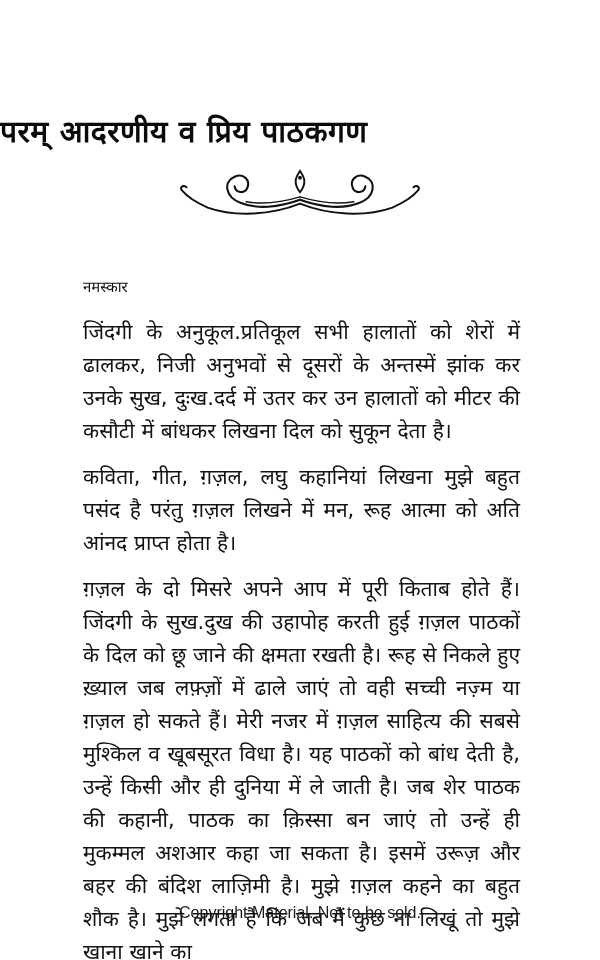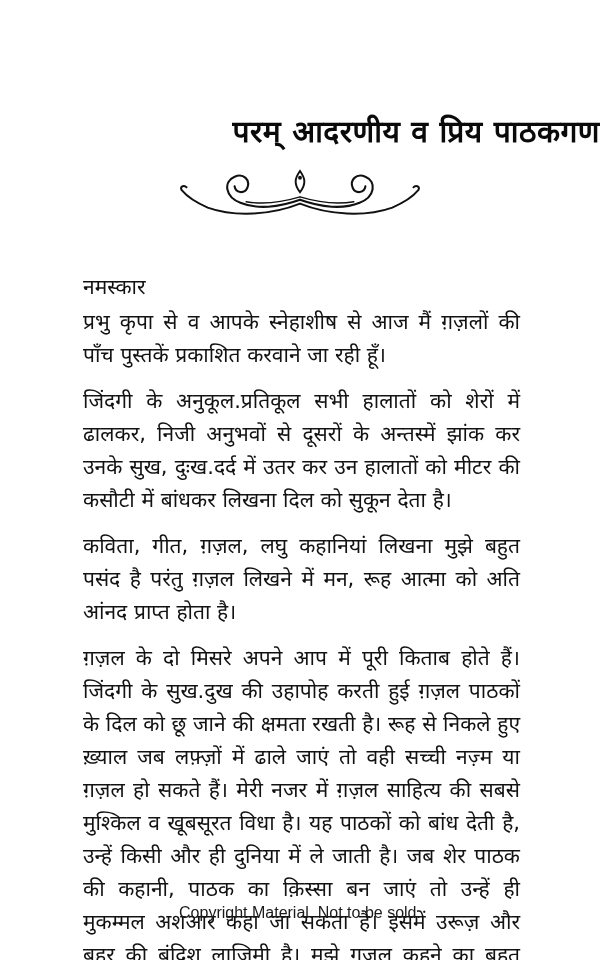--- a/index.html
+++ b/index.html
@@ -13,38 +13,38 @@
     height: 960px;
     margin: 0 auto;
     background: #ffffff;
     color: #111111;
     font-family: "DejaVu Sans", sans-serif;
     overflow: hidden;
   }
   .title {
     margin: 0;
     padding-top: 110px;
-    text-align: right;
+    text-align: left;
     font-size: 30px;
     font-weight: 700;
     letter-spacing: 0.5px;
     color: #0a0a0a;
   }
   .flourish-wrap {
     display: flex;
     justify-content: center;
     margin-top: 14px;
   }
   .content {
     margin: 44px 80px 0 83px;
   }
   .salutation {
-    font-size: 21px;
+    font-size: 15px;
     line-height: 33px;
-    margin: 0 0 2px 0;
+    margin: 0 0 12px 0;
   }
   .content p.body-par {
     margin: 0 0 13px 0;
     font-size: 21px;
     line-height: 33px;
     text-align: justify;
     color: #121212;
   }
   .footer-notice {
     position: absolute;
@@ -80,21 +80,20 @@
         <path d="M130,36 C108,44 85,46 68,39 C52,33 50,17 62,12 C71,8 79,15 75,24 C72,30 63,29 62,22" stroke-width="2.2"></path>
         <path d="M130,40 C100,52 62,54 34,44 C22,39 12,32 7,26 C5,23 8,20 12,23" stroke-width="2"></path>
         <path d="M130,33 C110,39 92,41 74,38" stroke-width="1.4"></path>
       </g>
     </svg>
   </div>
 
   <div class="content">
     <p class="salutation">नमस्कार</p>
 
-    <p class="body-par">प्रभु कृपा से व आपके स्नेहाशीष से आज मैं ग़ज़लों की पाँच पुस्तकें प्रकाशित करवाने जा रही हूँ।</p>
 
     <p class="body-par">जिंदगी के अनुकूल.प्रतिकूल सभी हालातों को शेरों में ढालकर, निजी अनुभवों से दूसरों के अन्तस्में झांक कर उनके सुख, दुःख.दर्द में उतर कर उन हालातों को मीटर की कसौटी में बांधकर लिखना दिल को सुकून देता है।</p>
 
     <p class="body-par">कविता, गीत, ग़ज़ल, लघु कहानियां लिखना मुझे बहुत पसंद है परंतु ग़ज़ल लिखने में मन, रूह आत्मा को अति आंनद प्राप्त होता है।</p>
 
     <p class="body-par">ग़ज़ल के दो मिसरे अपने आप में पूरी किताब होते हैं। जिंदगी के सुख.दुख की उहापोह करती हुई ग़ज़ल पाठकों के दिल को छू जाने की क्षमता रखती है। रूह से निकले हुए ख़्याल जब लफ़्ज़ों में ढाले जाएं तो वही सच्ची नज़्म या ग़ज़ल हो सकते हैं। मेरी नजर में ग़ज़ल साहित्य की सबसे मुश्किल व खूबसूरत विधा है। यह पाठकों को बांध देती है, उन्हें किसी और ही दुनिया में ले जाती है। जब शेर पाठक की कहानी, पाठक का क़िस्सा बन जाएं तो उन्हें ही मुकम्मल अशआर कहा जा सकता है। इसमें उरूज़ और बहर की बंदिश लाज़िमी है। मुझे ग़ज़ल कहने का बहुत शौक है। मुझे लगता है कि जब मैं कुछ ना लिखूं तो मुझे खाना खाने का</p>
   </div>
 
   <div class="footer-notice">Copyright Material. Not to be sold.</div>
 

